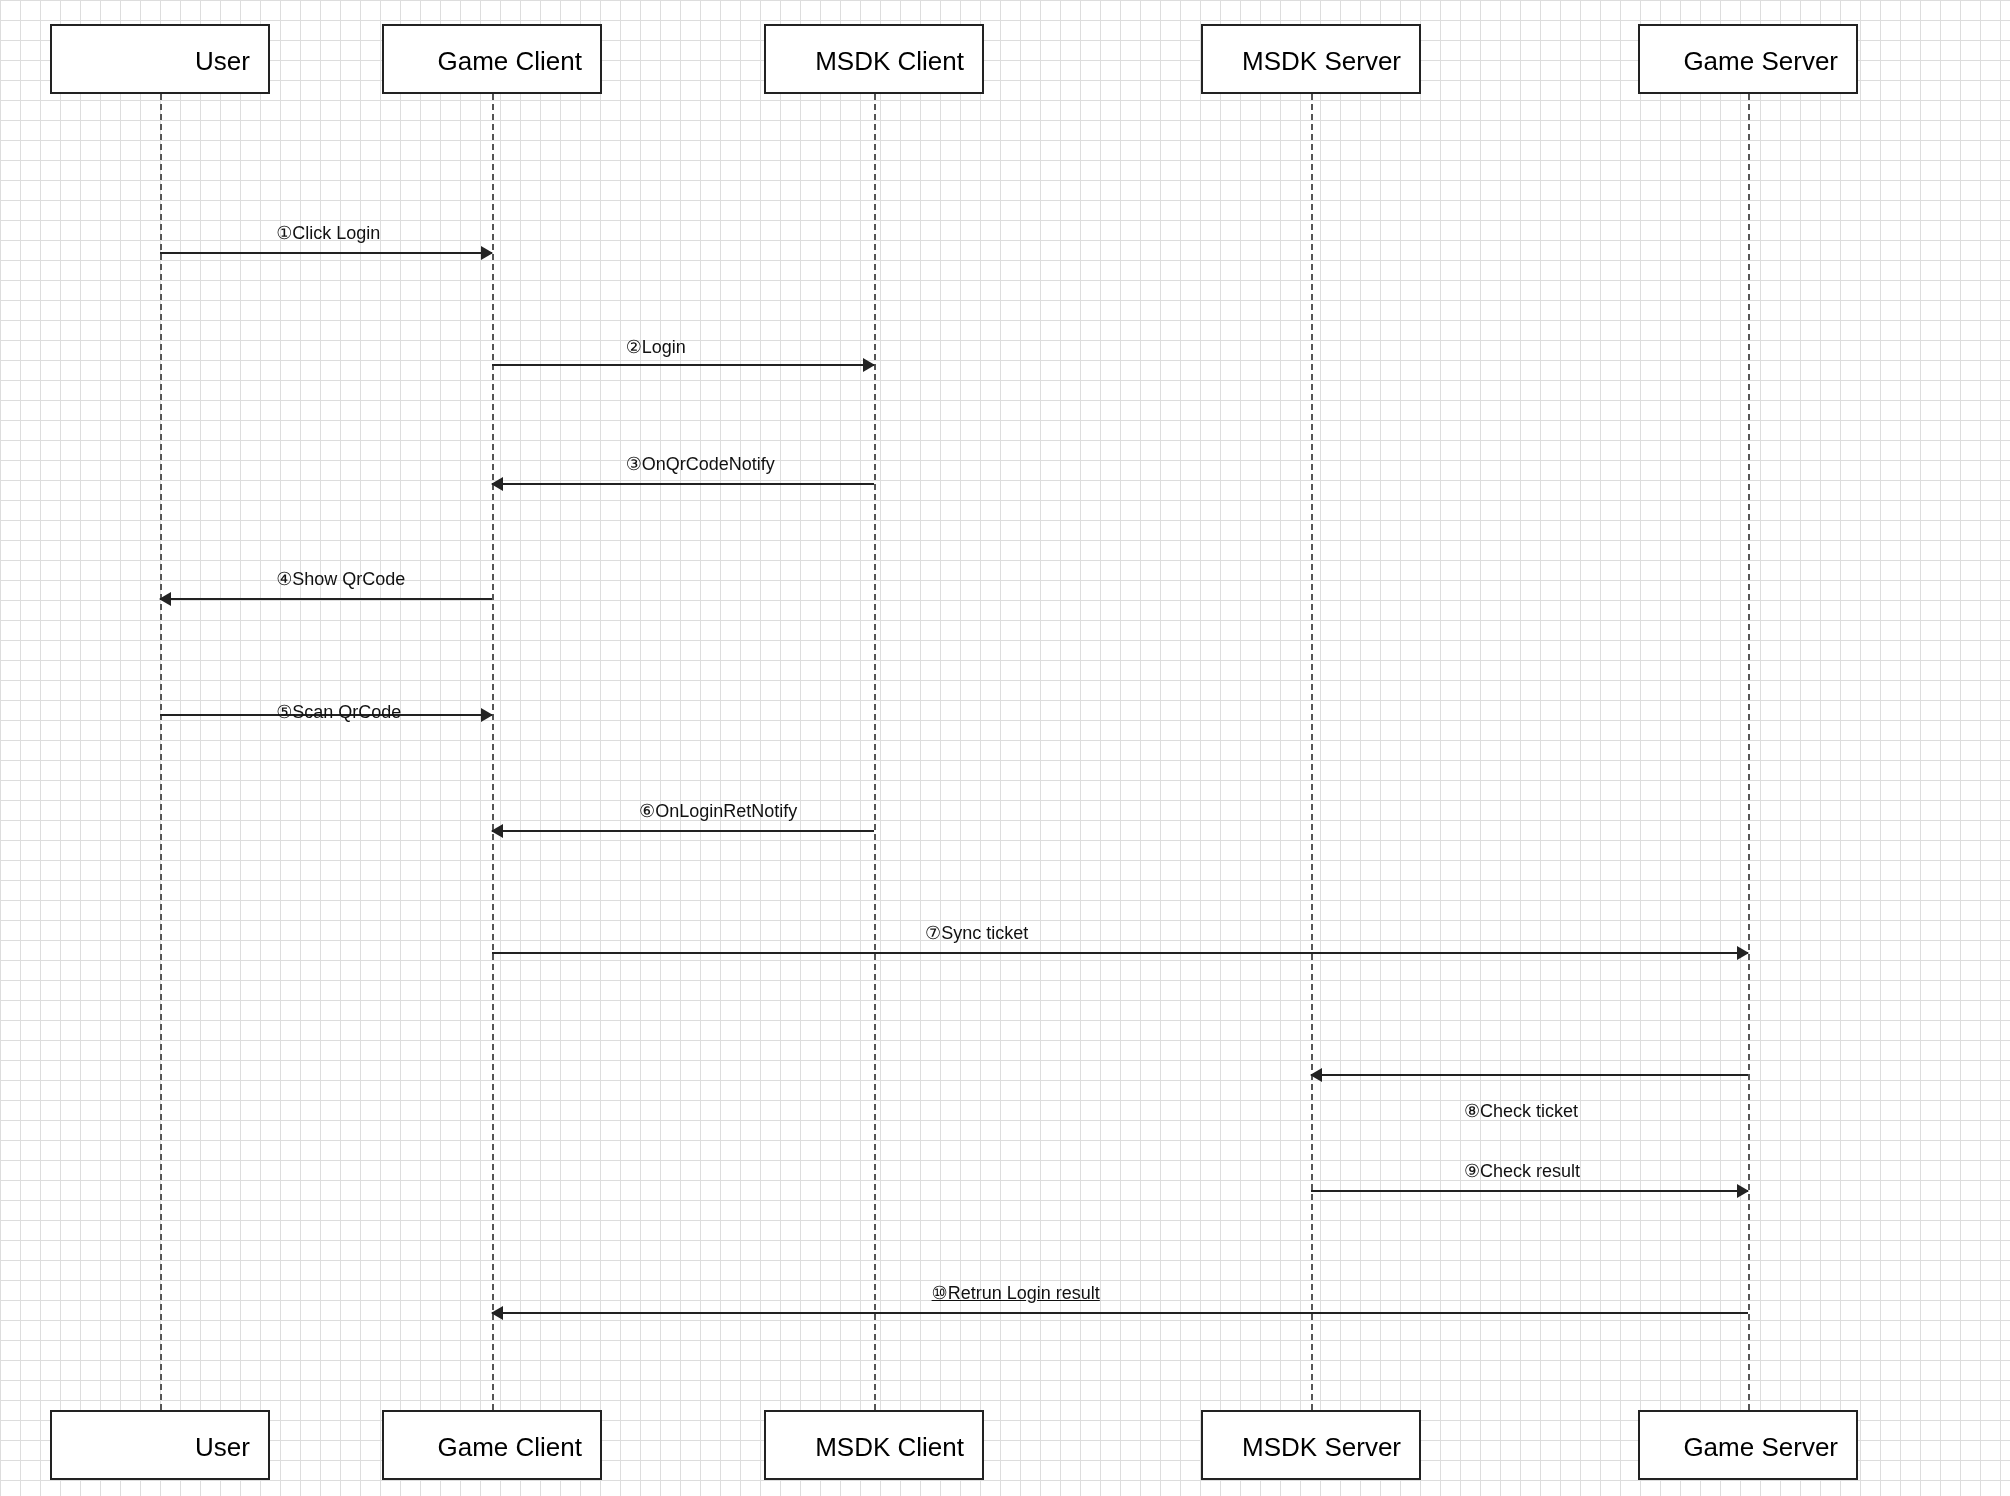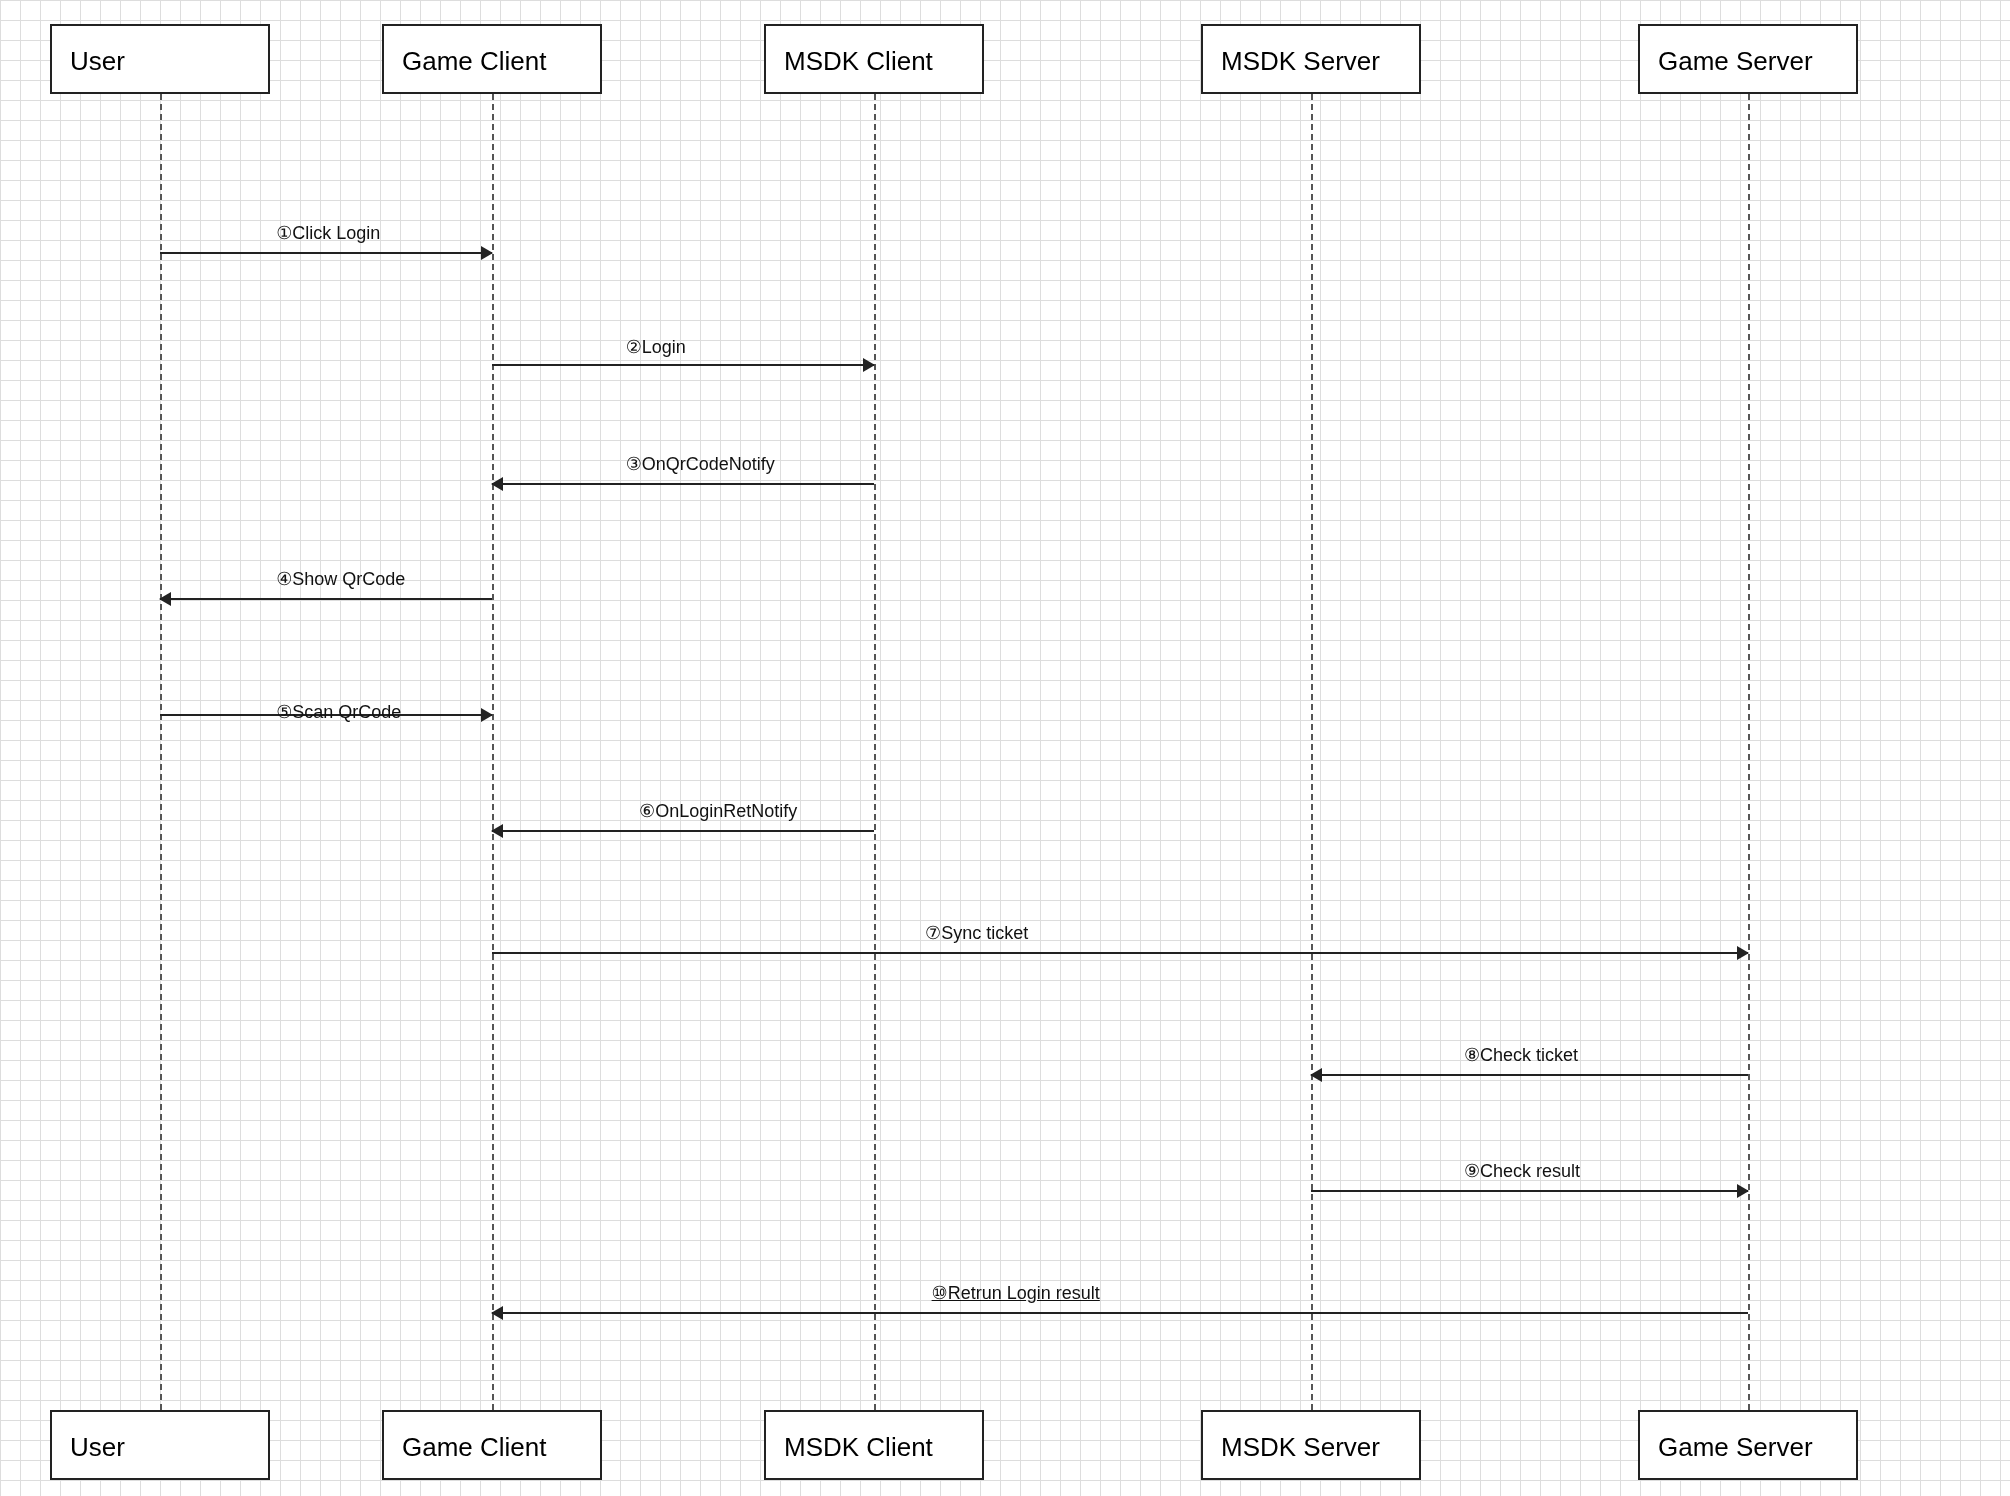--- a/index.html
+++ b/index.html
@@ -21,21 +21,21 @@
       background-size: 20px 20px;
     }
     .actor-box {
       position: absolute;
       border: 2px solid #222;
       background: #fff;
       padding: 8px 18px;
       font-size: 26px;
       font-weight: normal;
       white-space: nowrap;
-      text-align: left;
+      text-align: right;
     }
     .lifeline {
       position: absolute;
       border-left: 2px dashed #555;
     }
     .arrow-line {
       position: absolute;
       height: 2px;
       background: #222;
     }
@@ -93,18 +93,18 @@
     <div class="arrow-label" style="top: 453px; left: 625.7px;">③OnQrCodeNotify</div>
     <div class="arrow-line arrow-left" style="left: 160px; top: 598px; width: 332px;"></div>
     <div class="arrow-label" style="top: 568px; left: 276.2px; text-align: right;">④Show QrCode</div>
     <div class="arrow-line arrow-right" style="left: 160px; top: 714px; width: 332px;"></div>
     <div class="arrow-label" style="top: 684px; left: 276.2px; margin-top: 17px;">⑤Scan QrCode</div>
     <div class="arrow-line arrow-left" style="left: 492px; top: 830px; width: 382px;"></div>
     <div class="arrow-label" style="top: 800px; left: 639px;">⑥OnLoginRetNotify</div>
     <div class="arrow-line arrow-right" style="left: 492px; top: 952px; width: 1256px;"></div>
     <div class="arrow-label" style="top: 922px; left: 925px;">⑦Sync ticket</div>
     <div class="arrow-line arrow-left" style="left: 1311px; top: 1074px; width: 437px;"></div>
-    <div class="arrow-label" style="top: 1044px; left: 1463.95px;">⑧Check ticket</div>
+    <div class="arrow-label" style="top: 1100px; left: 1463.95px;">⑧Check ticket</div>
     <div class="arrow-line arrow-right" style="left: 1311px; top: 1190px; width: 437px;"></div>
     <div class="arrow-label" style="top: 1160px; left: 1463.95px;">⑨Check result</div>
     <div class="arrow-line arrow-left" style="left: 492px; top: 1312px; width: 1256px;"></div>
     <div class="arrow-label" style="top: 1282px; left: 931.6px; text-decoration: underline;">⑩Retrun Login result</div>
   </div>
 
 </body></html>

